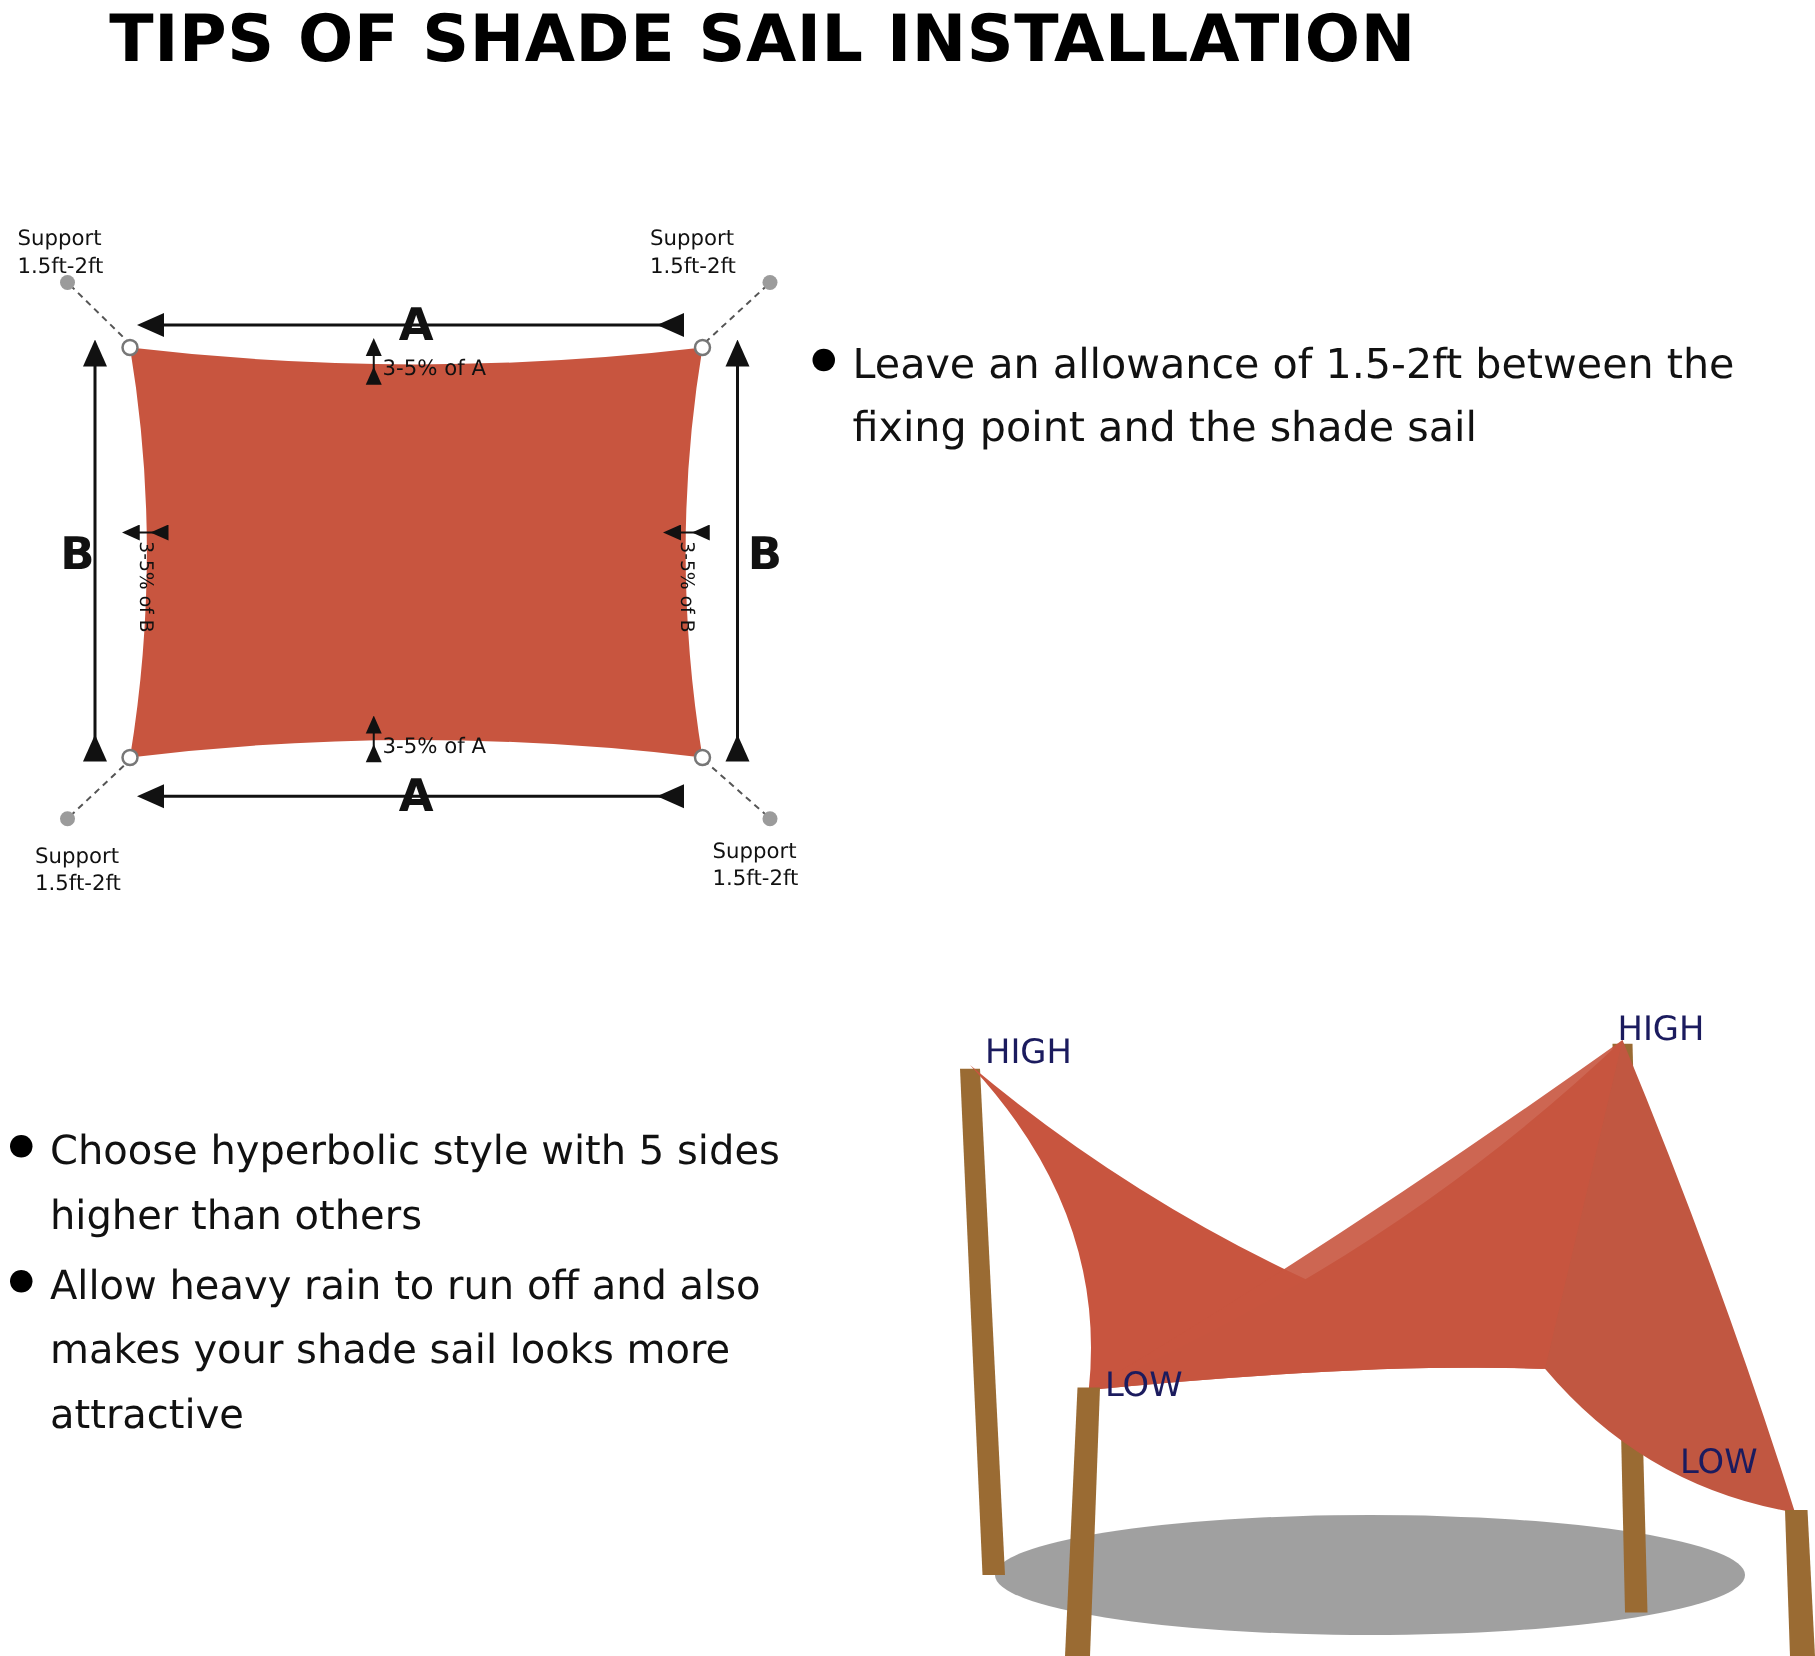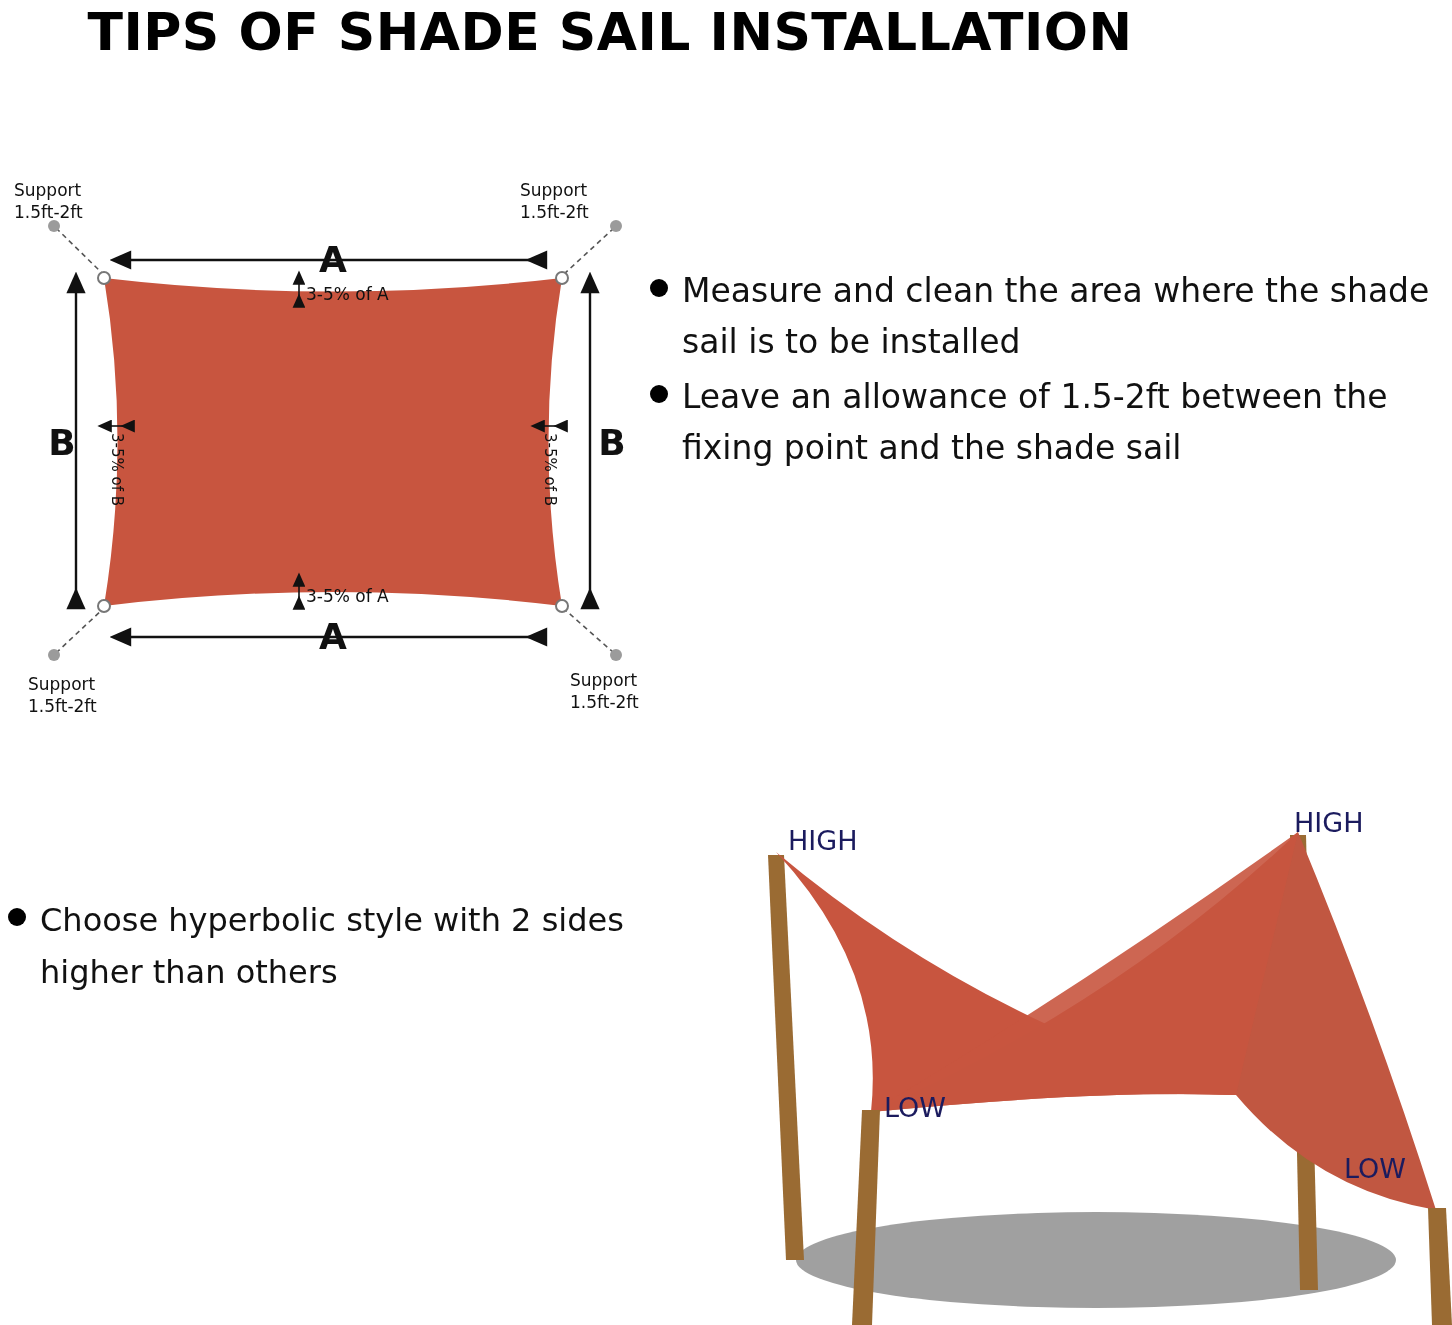--- a/index.html
+++ b/index.html
@@ -168,32 +168,32 @@
     <text class="lbl-small" x="28" y="540">Support</text>
     <text class="lbl-small" x="28" y="562">1.5ft-2ft</text>
     <text class="lbl-small" x="570" y="536">Support</text>
     <text class="lbl-small" x="570" y="558">1.5ft-2ft</text>
   </svg>
 </div>
 
 <div class="top-list">
   <div class="bullet-row">
     <span class="bullet-dot"></span>
-    <span class="bullet-text">Measure and clean the area where the shade sail is to be installed</span>
+    <span class="bullet-text">Leave an allowance of 1.5-2ft between the fixing point and the shade sail</span>
+  </div>
+</div>
+
+<div class="bottom-list">
+  <div class="bullet-row">
+    <span class="bullet-dot"></span>
+    <span class="bullet-text">Choose hyperbolic style with 5 sides higher than others</span>
   </div>
   <div class="bullet-row">
     <span class="bullet-dot"></span>
-    <span class="bullet-text">Leave an allowance of 1.5-2ft between the fixing point and the shade sail</span>
-  </div>
-</div>
-
-<div class="bottom-list">
-  <div class="bullet-row">
-    <span class="bullet-dot"></span>
-    <span class="bullet-text">Choose hyperbolic style with 2 sides higher than others</span>
+    <span class="bullet-text">Allow heavy rain to run off and also makes your shade sail looks more attractive</span>
   </div>
 </div>
 
 <div class="bottom-diagram">
   <svg width="812" height="535" viewBox="0 0 812 535" xmlns="http://www.w3.org/2000/svg">
 
     <ellipse cx="420" cy="470" rx="300" ry="48" fill="#8f8f8f" opacity="0.85"></ellipse>
 
     <path d="M92,65 L108,65 L128,470 L110,470 Z" fill="#9a6b33"></path>
     <path d="M614,45 L630,45 L642,500 L624,500 Z" fill="#9a6b33"></path>

